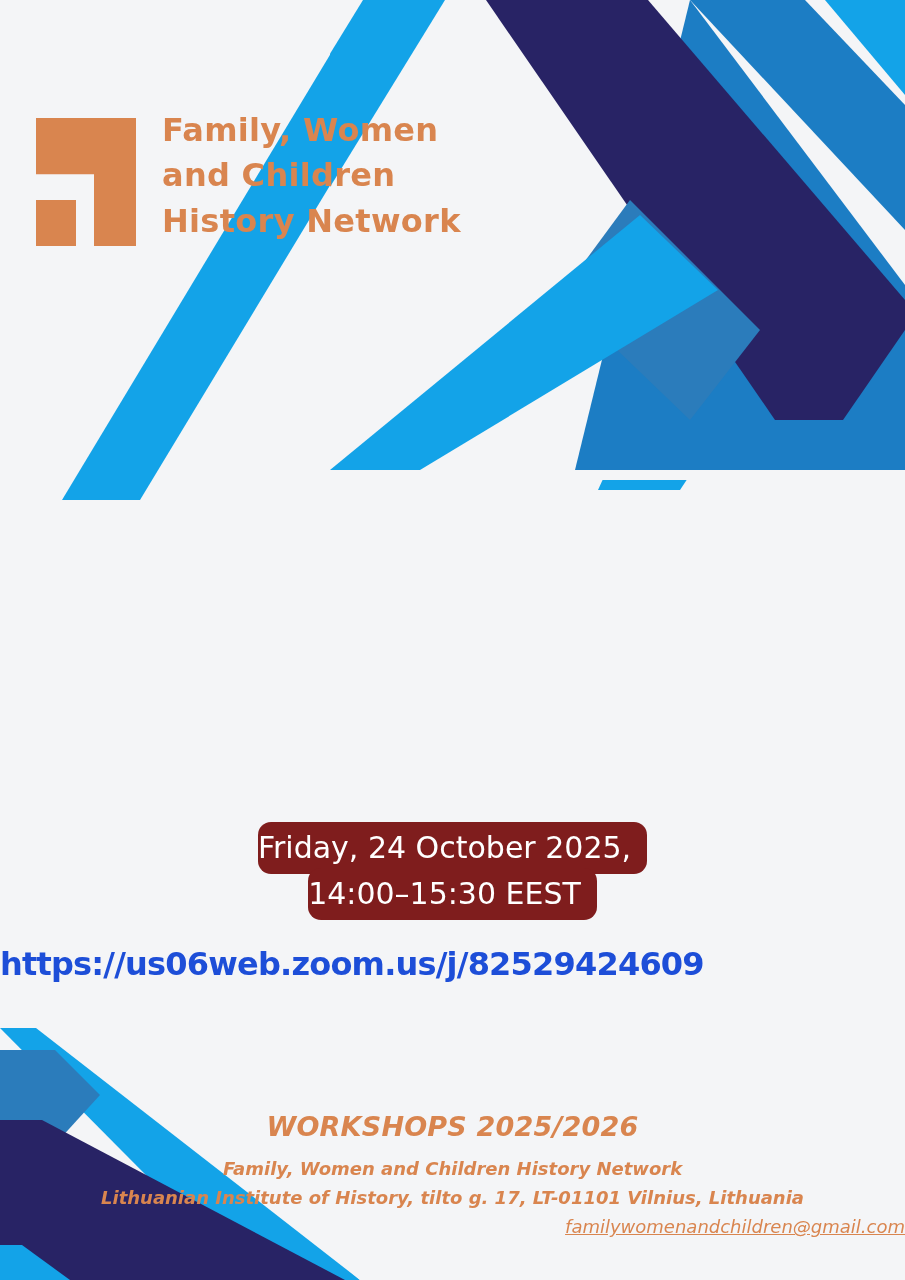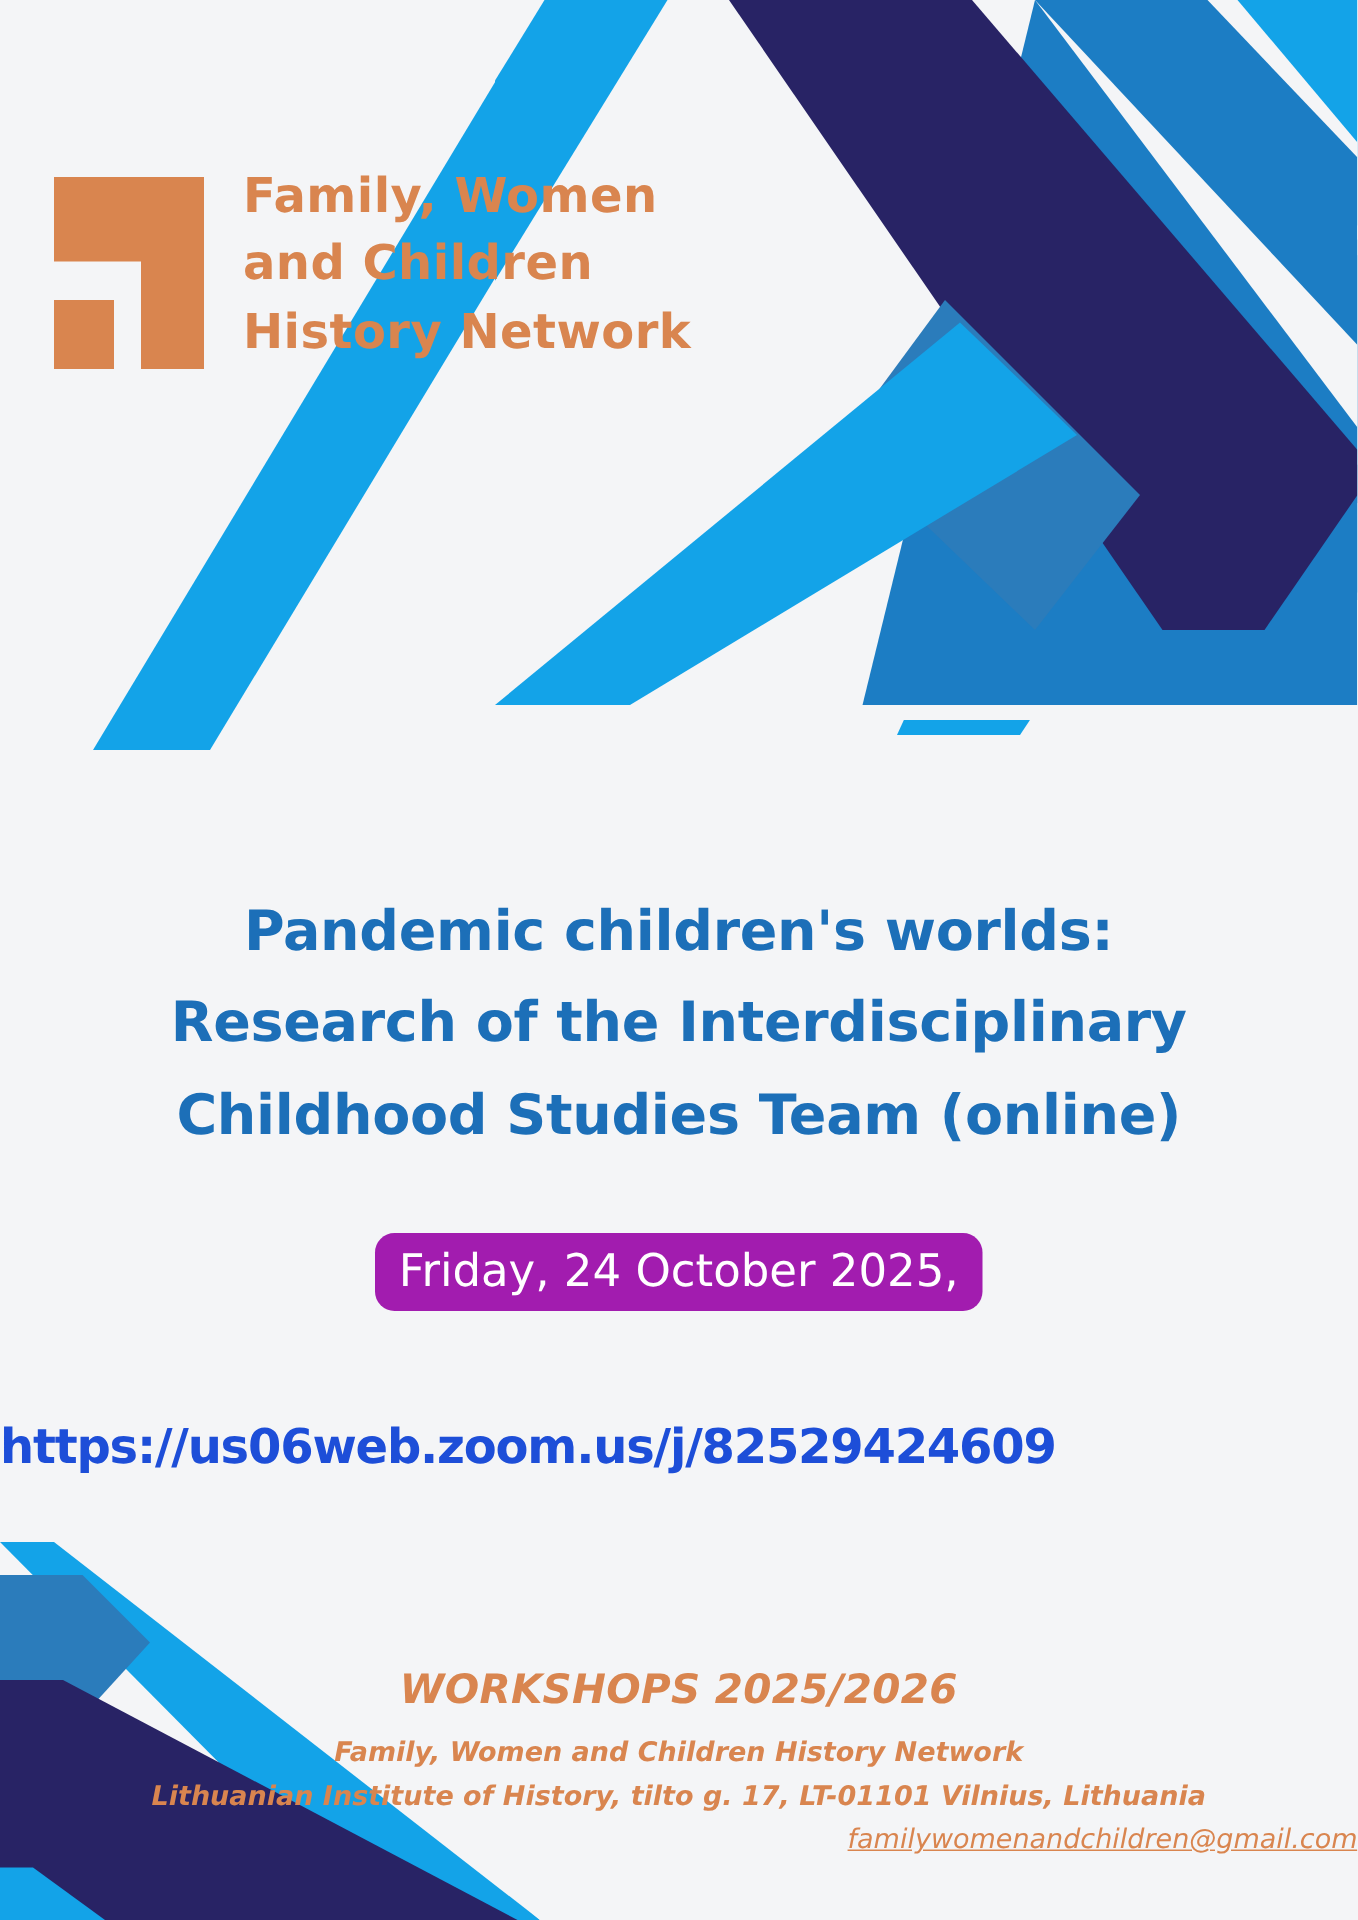--- a/index.html
+++ b/index.html
@@ -99,27 +99,27 @@
   
   .datetime {
     position:absolute;
     left:0; right:0; top:822px;
     text-align:center;
     z-index:5;
     line-height:0;
   }
   .datetime .dt-line {
     display:inline-block;
-    background:#a21caf;
+    background:#7f1d1d;
     color:#ffffff;
     font-family:"DejaVu Sans", sans-serif;
     font-weight:400;
     font-size:30px;
     line-height:1.33;
-    padding:6px 16px 6px 16px;
+    padding:6px 16px 6px 0;
     border-radius:13px;
   }
   .datetime .dt-l1 { border-radius:13px 13px 13px 13px; }
   .datetime .dt-l2 { margin-top:-6px; }
 
   
   .zoom-link {
     position:absolute;
     left:0; right:0; top:945px;
     text-align:left;
@@ -234,28 +234,24 @@
     <div class="logo-mark">
       <div class="lm-big"></div>
       <div class="lm-dot"></div>
     </div>
     <div class="logo-text">Family, Women
 and Children
 History Network</div>
   </div>
 
 
-  <div class="talk-title">
-    <span>Pandemic children's worlds:</span>
-    <span>Research of the Interdisciplinary</span>
-    <span>Childhood Studies Team (online)</span>
-  </div>
 
   <div class="datetime">
     <div><span class="dt-line dt-l1">Friday, 24 October 2025,</span></div>
+    <div><span class="dt-line dt-l2">14:00–15:30 EEST</span></div>
   </div>
 
   <div class="zoom-link">https://us06web.zoom.us/j/82529424609</div>
 
   <div class="footer">
     <div class="f-head">WORKSHOPS 2025/2026</div>
     <div class="f-line">Family, Women and Children History Network</div>
     <div class="f-line">Lithuanian Institute of History, tilto g. 17, LT-01101 Vilnius, Lithuania</div>
     <div class="f-email">familywomenandchildren@gmail.com</div>
   </div>

